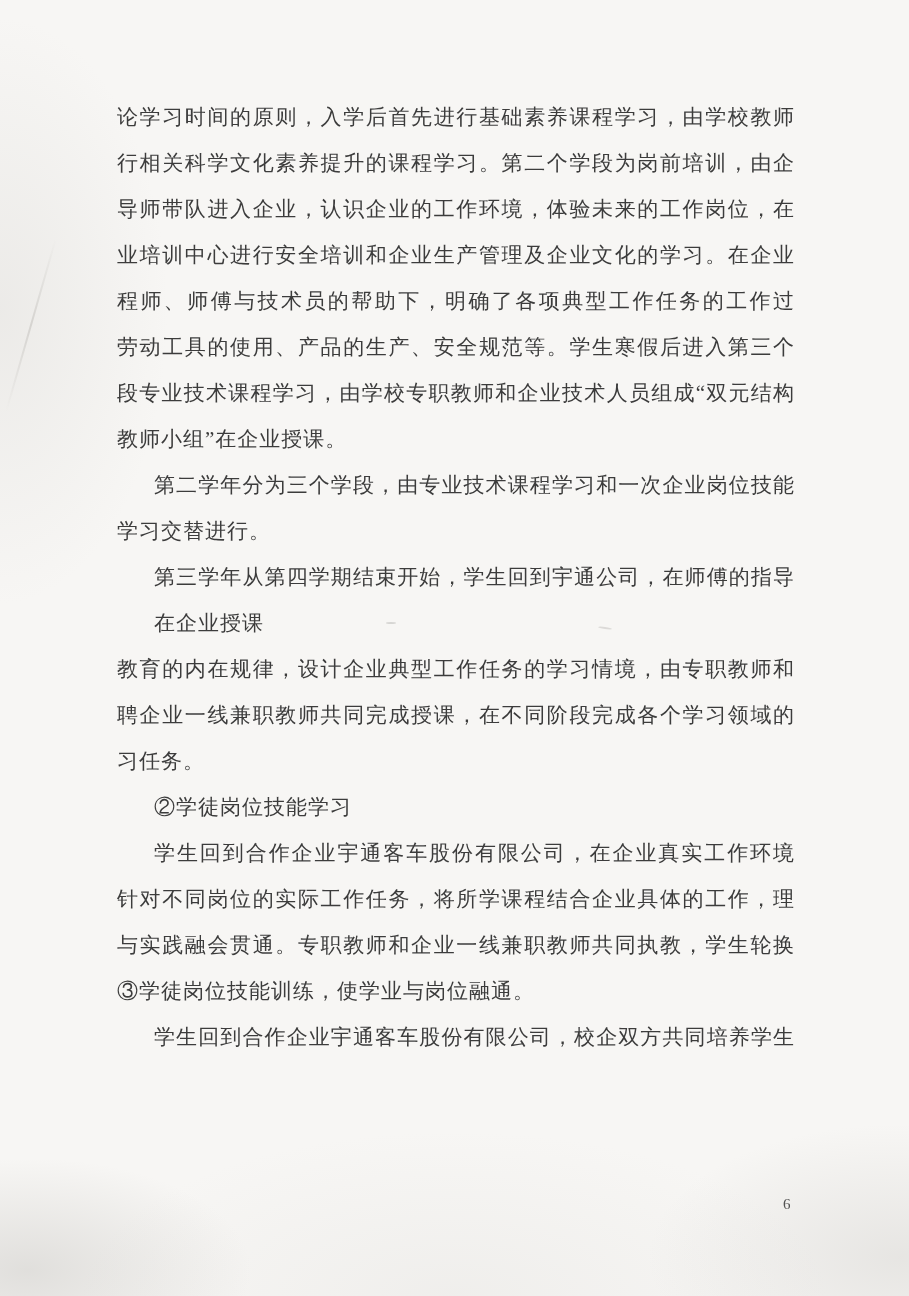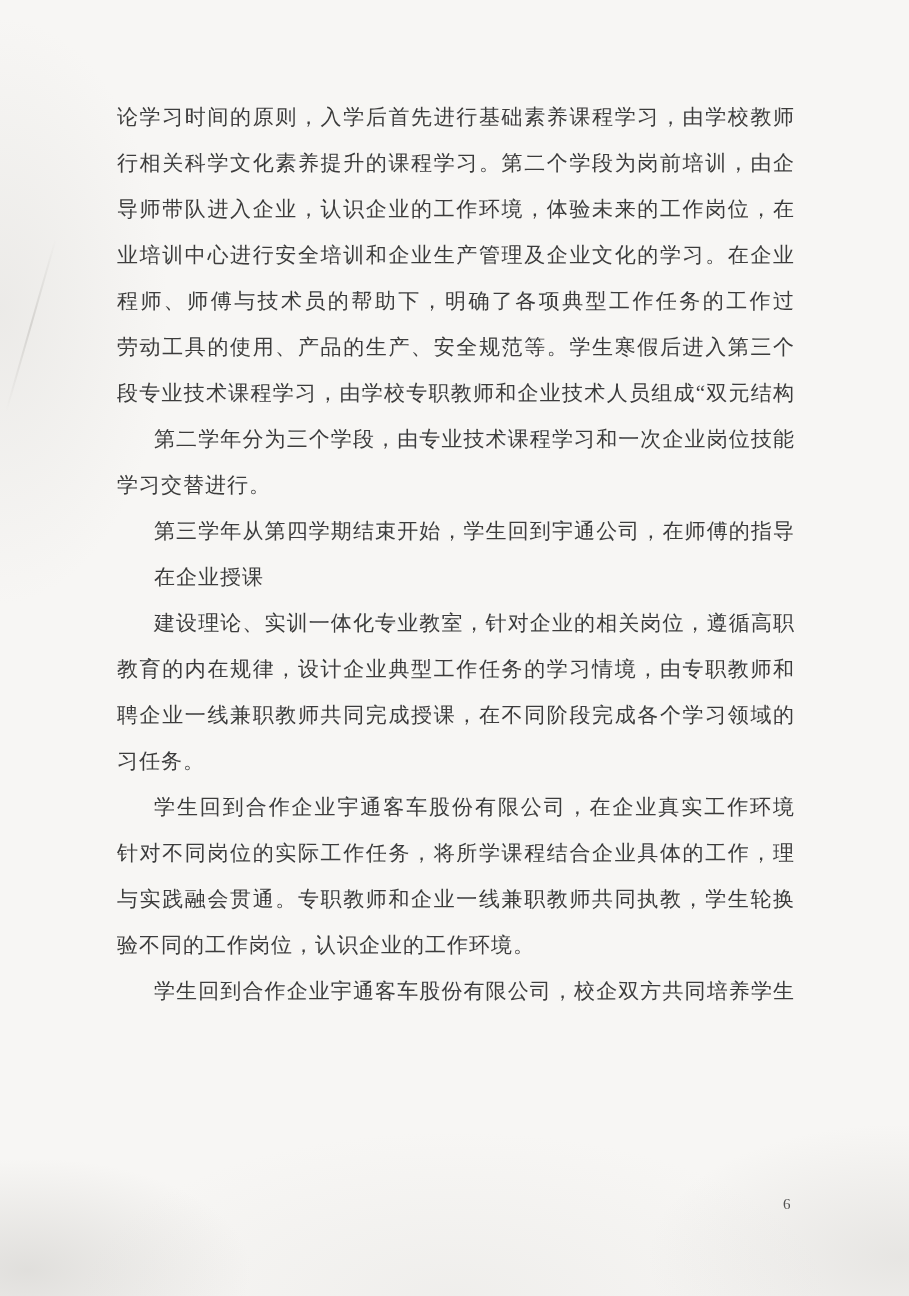--- a/index.html
+++ b/index.html
@@ -108,48 +108,51 @@
   <div class="textblock">
 
     <div class="para">
       <div class="ln jst">论学习时间的原则，入学后首先进行基础素养课程学习，由学校教师进</div>
       <div class="ln jst">行相关科学文化素养提升的课程学习。第二个学段为岗前培训，由企业</div>
       <div class="ln jst">导师带队进入企业，认识企业的工作环境，体验未来的工作岗位，在企</div>
       <div class="ln jst">业培训中心进行安全培训和企业生产管理及企业文化的学习。在企业工</div>
       <div class="ln jst">程师、师傅与技术员的帮助下，明确了各项典型工作任务的工作过程、</div>
       <div class="ln jst">劳动工具的使用、产品的生产、安全规范等。学生寒假后进入第三个学</div>
       <div class="ln jst">段专业技术课程学习，由学校专职教师和企业技术人员组成“双元结构</div>
+      <div class="ln">教师小组”在企业授课。</div>
     </div>
 
     <div class="para">
       <div class="ln jst ind">第二学年分为三个学段，由专业技术课程学习和一次企业岗位技能</div>
       <div class="ln">学习交替进行。</div>
     </div>
 
     <div class="para">
       <div class="ln jst ind">第三学年从第四学期结束开始，学生回到宇通公司，在师傅的指导</div>
     </div>
 
     <div class="para">
       <div class="ln ind">在企业授课</div>
     </div>
 
     <div class="para">
-      <div class="ln jst ind">建设理论、实训一体化专业教室，针对企业的相关岗位，遵循高职</div>
       <div class="ln jst">教育的内在规律，设计企业典型工作任务的学习情境，由专职教师和外</div>
       <div class="ln jst">聘企业一线兼职教师共同完成授课，在不同阶段完成各个学习领域的学</div>
       <div class="ln">习任务。</div>
     </div>
 
+    <div class="para">
+      <div class="ln ind">②学徒岗位技能学习</div>
+    </div>
 
     <div class="para">
       <div class="ln jst ind">学生回到合作企业宇通客车股份有限公司，在企业真实工作环境中，</div>
       <div class="ln jst">针对不同岗位的实际工作任务，将所学课程结合企业具体的工作，理论</div>
       <div class="ln jst">与实践融会贯通。专职教师和企业一线兼职教师共同执教，学生轮换体</div>
-      <div class="ln">验不同的工作岗位，认识企业的工作环境。</div>
+      <div class="ln">③学徒岗位技能训练，使学业与岗位融通。</div>
     </div>
 
 
     <div class="para">
       <div class="ln jst ind">学生回到合作企业宇通客车股份有限公司，校企双方共同培养学生的</div>
     </div>
 
   </div>
 
   <div class="page-number">6</div>

